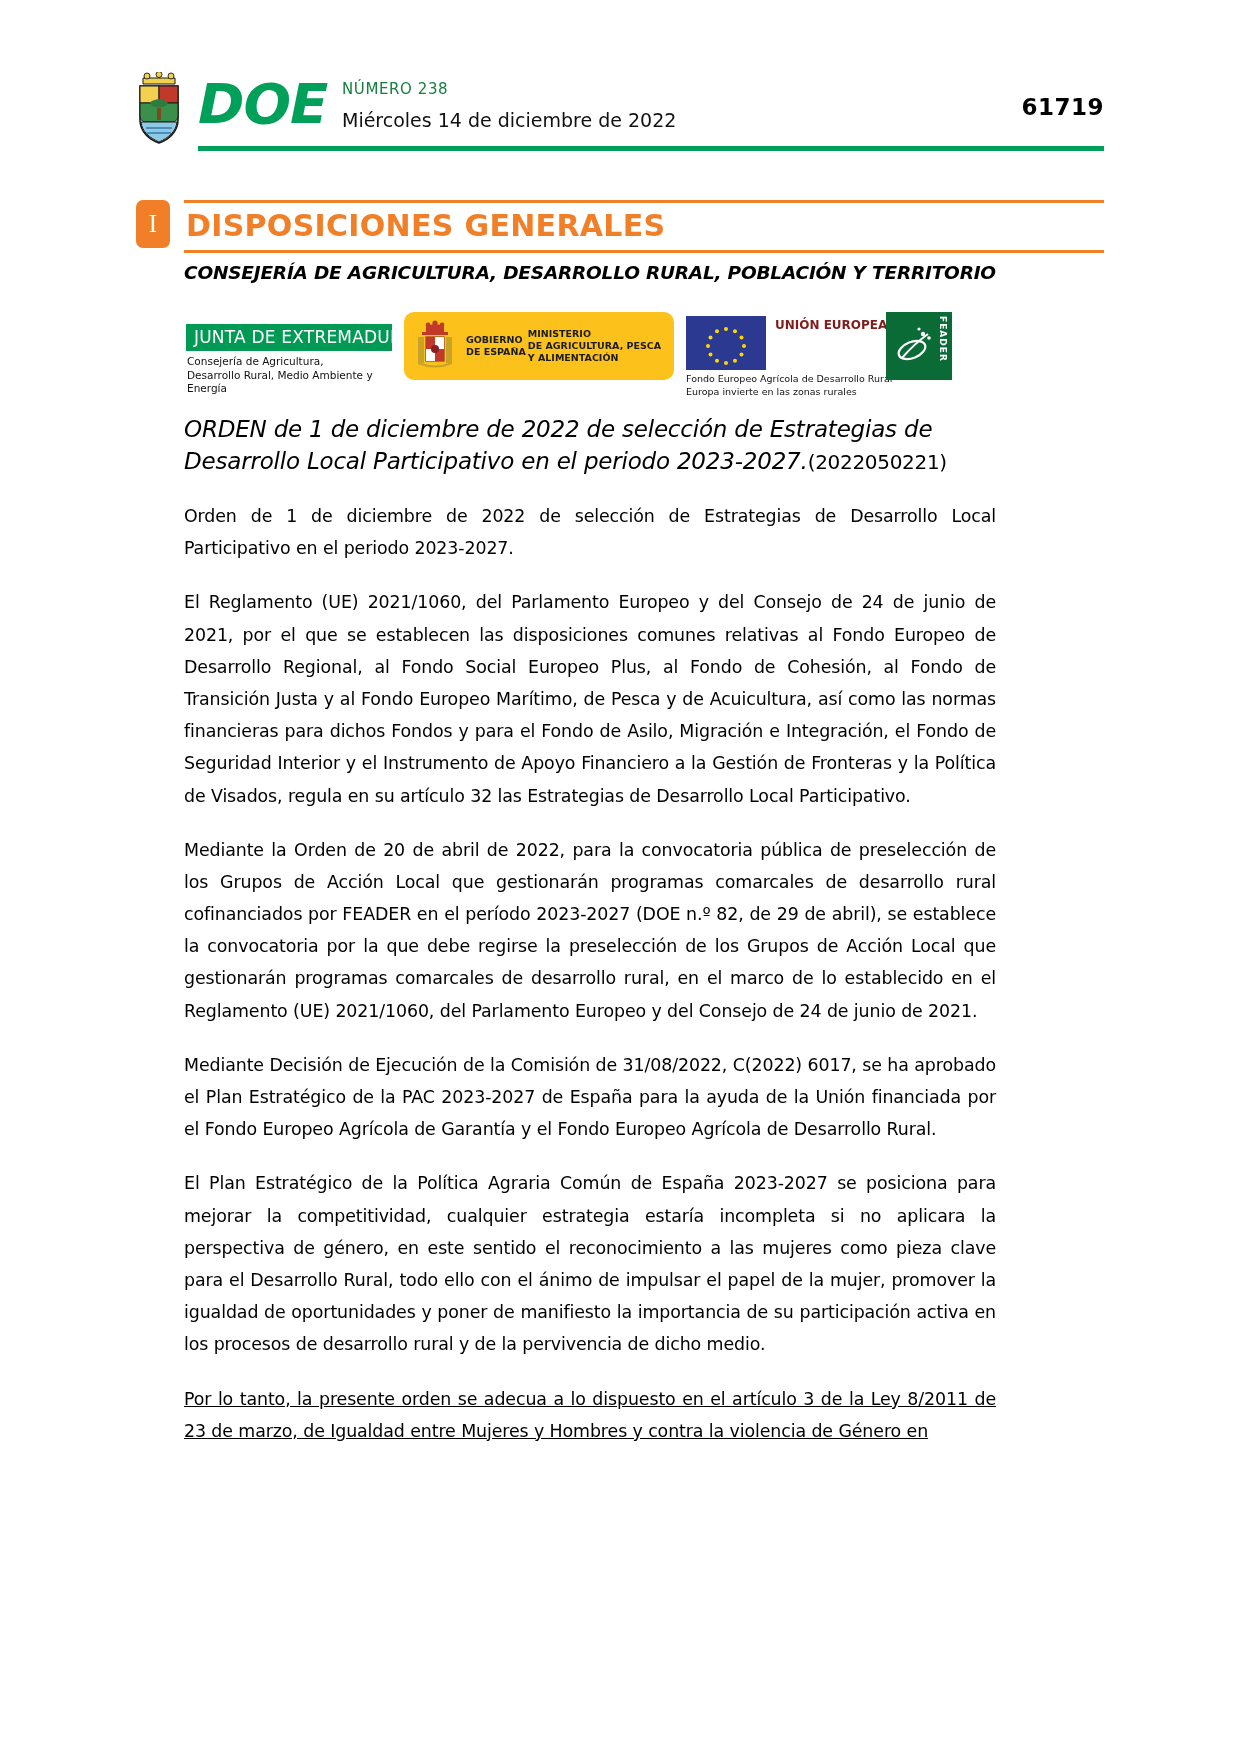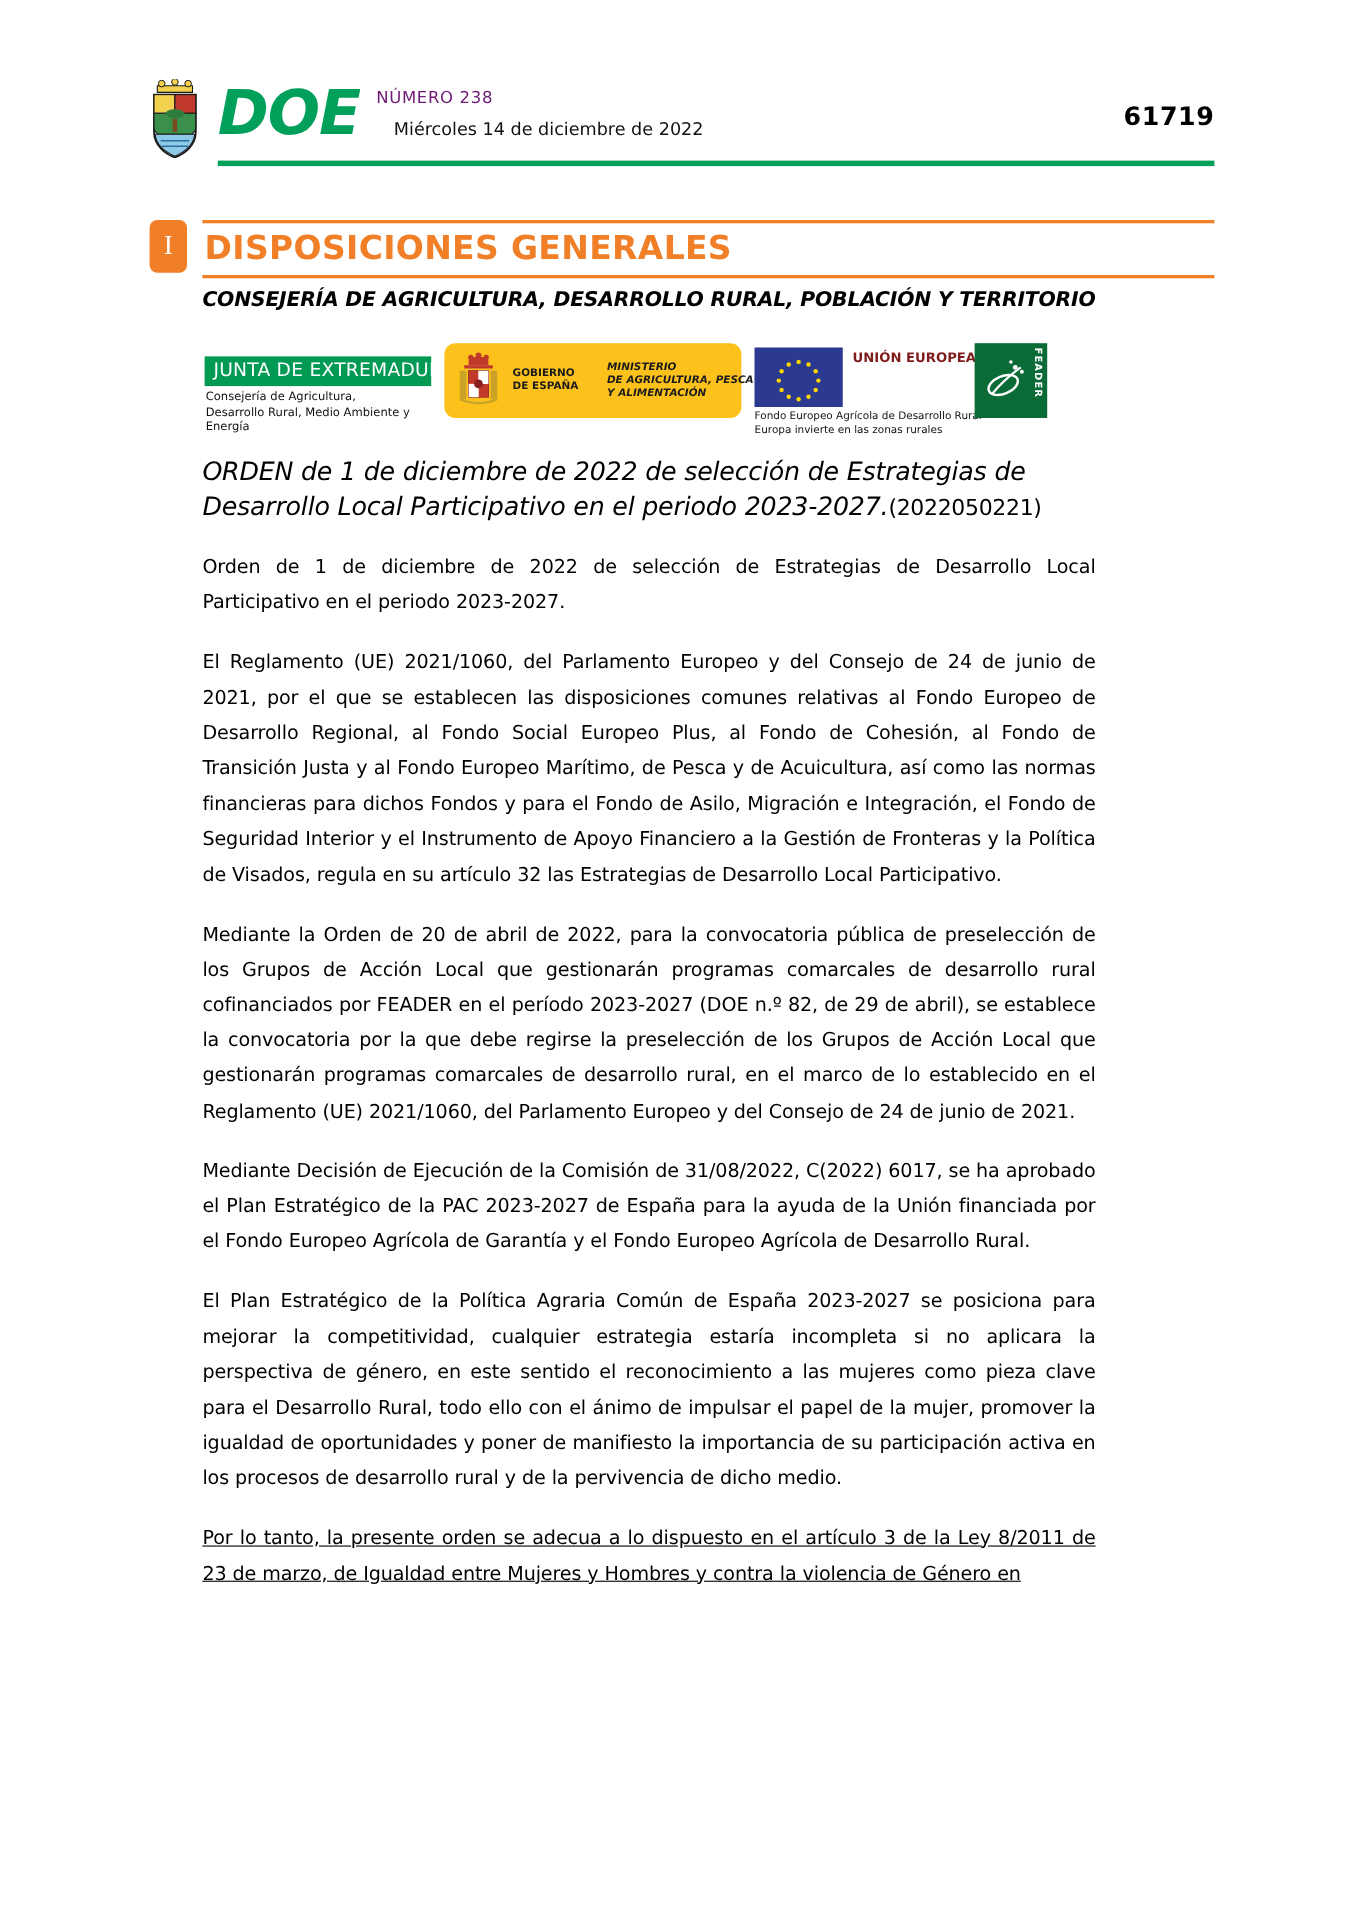--- a/index.html
+++ b/index.html
@@ -53,30 +53,29 @@
   }
   .issue-block {
     position: absolute;
     left: 206px;
     top: 6px;
   }
   .issue-num {
     font-family: "DejaVu Sans", sans-serif;
     font-size: 15px;
     letter-spacing: 0.6px;
-    color: #701a75;
+    color: #15803d;
     line-height: 1.5;
   }
   .issue-date {
     font-family: "DejaVu Sans", sans-serif;
-    font-size: 16px;
+    font-size: 19px;
     color: #111111;
     line-height: 1.5;
     margin-top: 5px;
-    margin-left: 16px;
   }
   .page-number {
     position: absolute;
     right: 0;
     top: 22px;
     font-family: "DejaVu Sans", sans-serif;
     font-size: 23px;
     font-weight: bold;
     color: #000000;
     letter-spacing: 0.5px;
@@ -216,23 +215,22 @@
     line-height: 1.25;
     margin-left: 8px;
     white-space: nowrap;
   }
   .min-text {
     font-family: "DejaVu Sans", sans-serif;
     font-size: 9.5px;
     font-weight: bold;
     color: #1b1b1b;
     line-height: 1.25;
-    margin-left: 26px;
+    margin-left: 2px;
     white-space: nowrap;
-    font-style: italic;
   }
 
   
   .logo-eu {
     position: absolute;
     left: 500px;
     top: 4px;
     width: 240px;
   }
   .eu-row {

